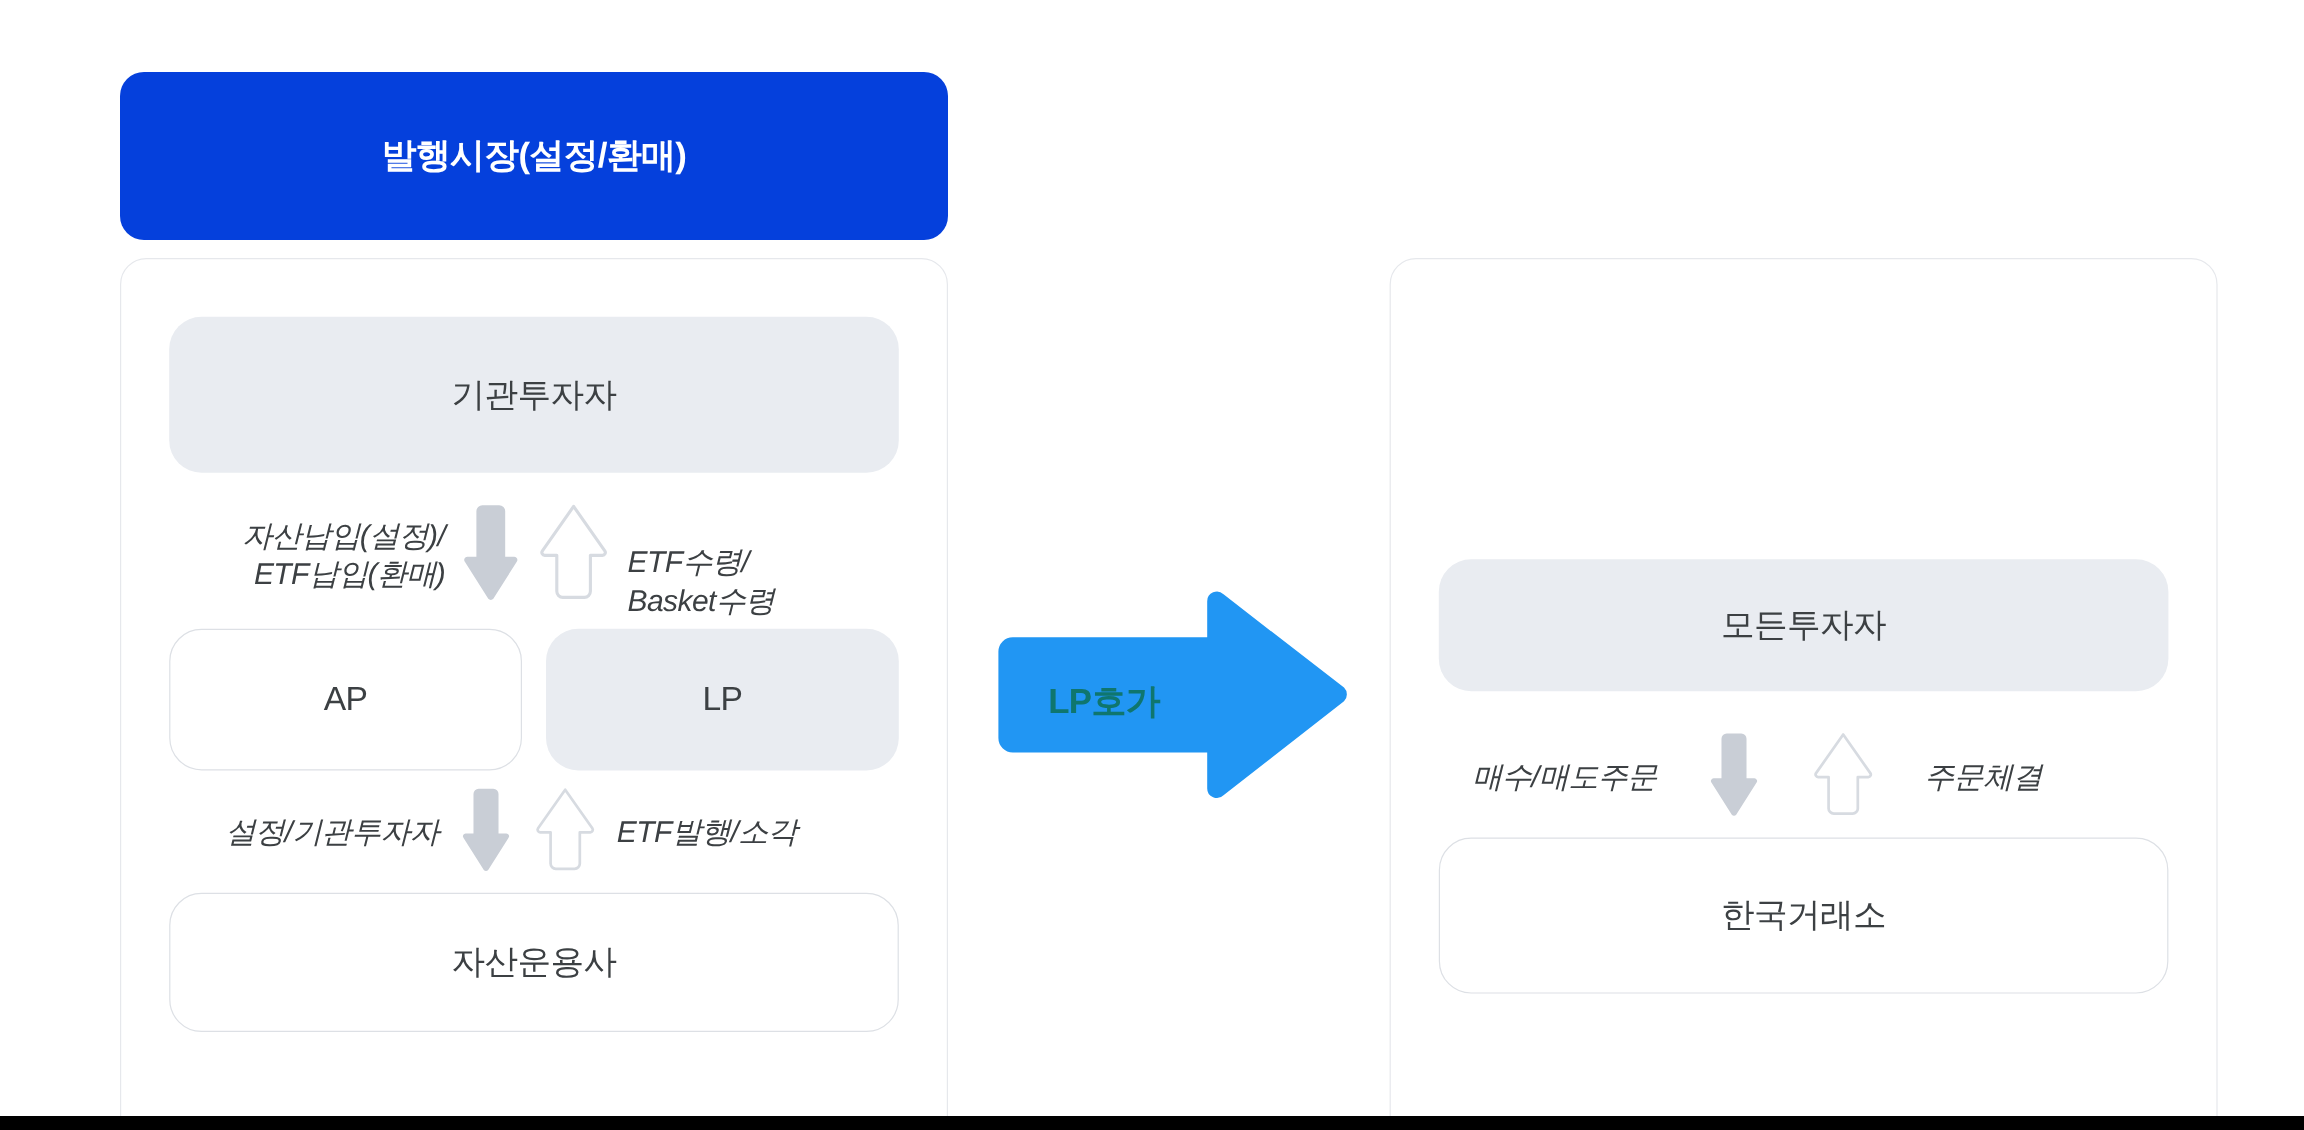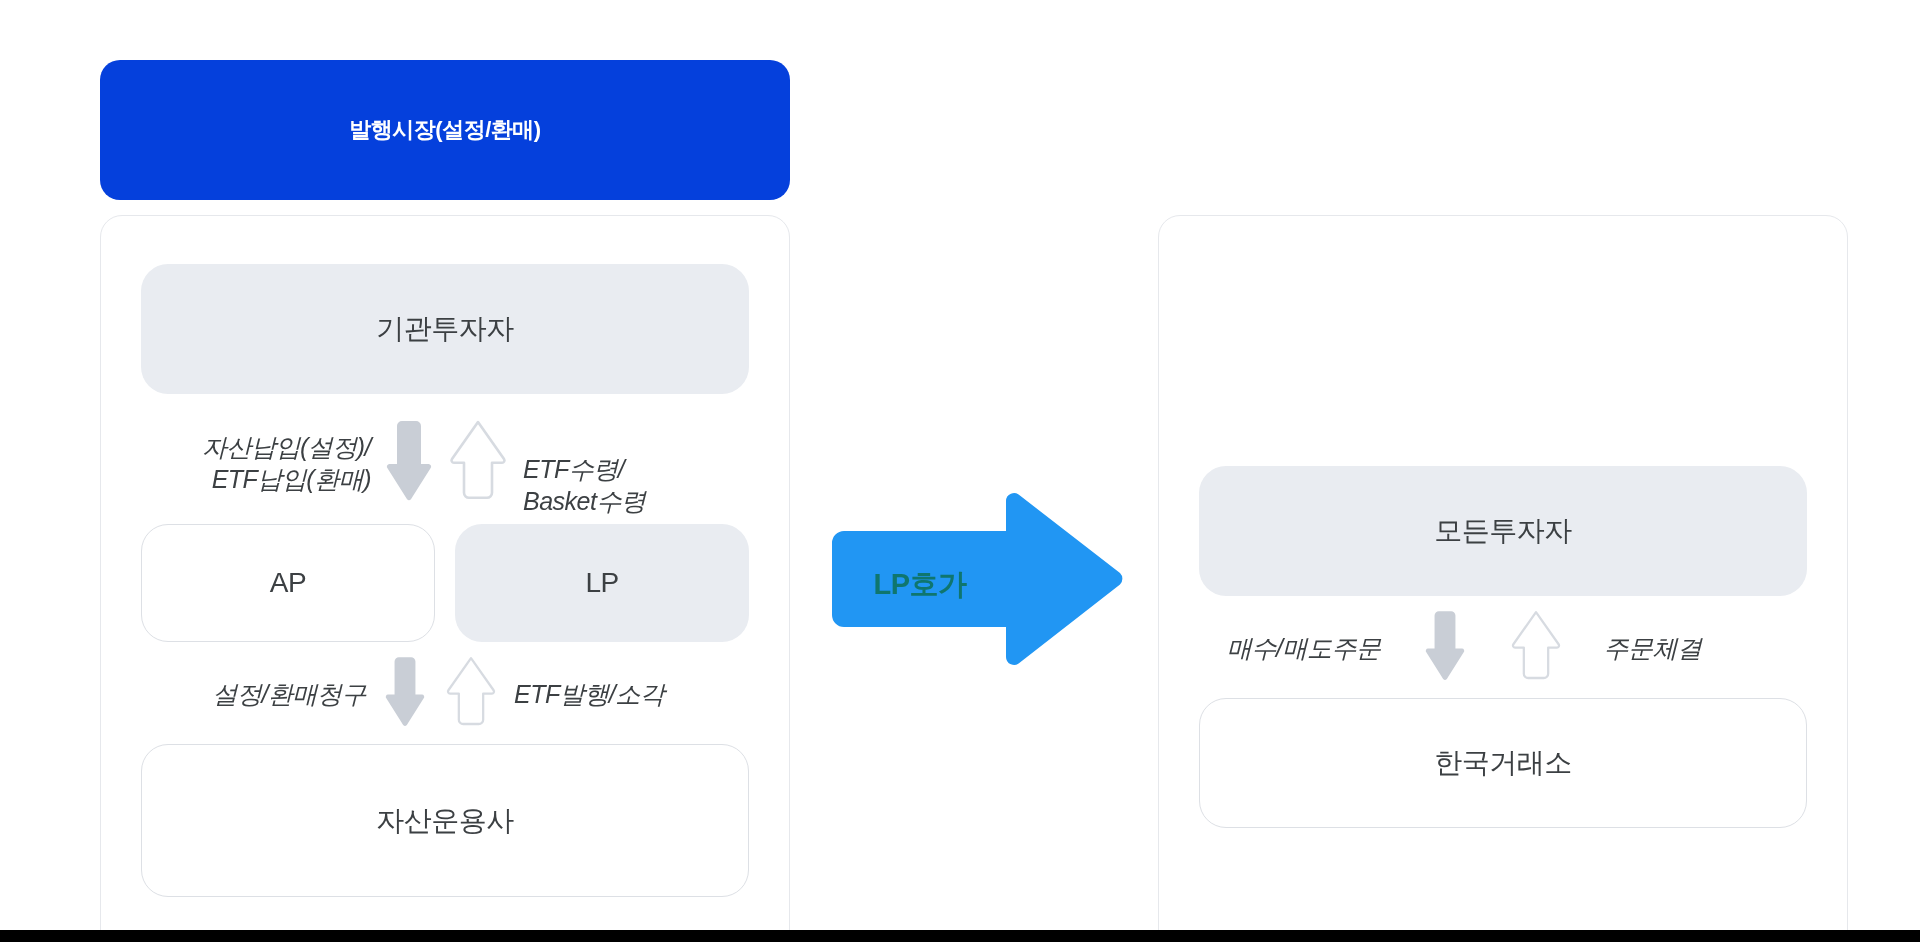--- a/index.html
+++ b/index.html
@@ -14,21 +14,21 @@
 
   
   .panel{position:absolute;}
   .panel-header{
     position:absolute;left:0;top:0;
     border-radius:20px;
     background:#0540DC;
     color:#ffffff;
     display:flex;align-items:center;justify-content:center;
     font-weight:bold;
-    font-size:22px;
+    font-size:29px;
     letter-spacing:-0.5px;
   }
   .panel-body{
     position:absolute;
     background:#ffffff;
     border:1.5px solid #E6E8EC;
     border-radius:22px;
     box-sizing:border-box;
   }
 
@@ -119,59 +119,59 @@
       </div>
 
       <div class="box outline" style="left:40px;top:308px;width:294px;height:118px;">
         <span>AP</span>
       </div>
       <div class="box filled" style="left:354px;top:308px;width:294px;height:118px;">
         <span>LP</span>
       </div>
 
       <div class="arrow-row" style="left:40px;top:430px;width:608px;height:96px;">
-        <span class="arrow-label left" style="width:200px;">설정/환매청구</span>
+        <span class="arrow-label left" style="width:200px;">설정/기관투자자</span>
 
         <span class="arrow-glyph" style="margin-left:16px;">
           <svg width="46" height="80" viewBox="0 0 48 92">
             <path d="M17 6 h14 a5 5 0 0 1 5 5 v38 h7.5 a2.6 2.6 0 0 1 2 4.3 L26.1 84 a2.8 2.8 0 0 1 -4.2 0 L2.5 53.3 A2.6 2.6 0 0 1 4.5 49 H12 V11 a5 5 0 0 1 5 -5 z" fill="#C9CED6"></path>
           </svg>
         </span>
 
         <span class="arrow-glyph" style="margin-left:16px;">
           <svg width="54" height="80" viewBox="0 0 58 92">
             <path d="M29 7 L55 44 a2.4 2.4 0 0 1 -2 3.8 H43 v30 a5 5 0 0 1 -5 5 H20 a5 5 0 0 1 -5 -5 v-30 H5 a2.4 2.4 0 0 1 -2 -3.8 z" fill="none" stroke="#D7DBE1" stroke-width="2.6" stroke-linejoin="round"></path>
           </svg>
         </span>
 
         <span class="arrow-label right" style="width:210px;margin-left:16px;">ETF발행/소각</span>
       </div>
 
-      <div class="box outline" style="left:40px;top:528px;width:608px;height:153px;">
+      <div class="box outline" style="left:40px;top:528px;width:608px;height:116px;">
         <span>자산운용사</span>
       </div>
 
     </div>
   </div>
 
   <div class="big-arrow" style="left:820px;top:485px;width:310px;height:190px;">
     <svg width="310" height="190" viewBox="0 0 310 190">
       <path d="M12 58 a12 12 0 0 1 12 -12 H186 V16 a8 8 0 0 1 13.6 -5.7 L300 88 a8 8 0 0 1 0 11.4 L199.6 177.7 A8 8 0 0 1 186 172 V142 H24 a12 12 0 0 1 -12 -12 z" fill="#2196F3"></path>
     </svg>
     <div class="big-arrow-text" style="left:14px;top:58px;width:172px;height:84px;">
       <span>LP호가</span>
     </div>
   </div>
 
   <div class="panel" style="left:1158px;top:60px;width:690px;height:870px;">
 
 
     <div class="panel-body" style="left:0px;top:155px;width:690px;height:775px;">
 
-      <div class="box filled" style="left:40px;top:250px;width:608px;height:130px;">
+      <div class="box filled" style="left:40px;top:250px;width:608px;height:110px;">
         <span>모든투자자</span>
       </div>
 
       <div class="arrow-row" style="left:29px;top:384px;width:608px;height:96px;gap:25px;">
         <span class="arrow-label left" style="width:200px;">매수/매도주문</span>
 
         <span class="arrow-glyph" style="margin-left:16px;">
           <svg width="46" height="80" viewBox="0 0 48 92">
             <path d="M17 6 h14 a5 5 0 0 1 5 5 v38 h7.5 a2.6 2.6 0 0 1 2 4.3 L26.1 84 a2.8 2.8 0 0 1 -4.2 0 L2.5 53.3 A2.6 2.6 0 0 1 4.5 49 H12 V11 a5 5 0 0 1 5 -5 z" fill="#C9CED6"></path>
           </svg>

